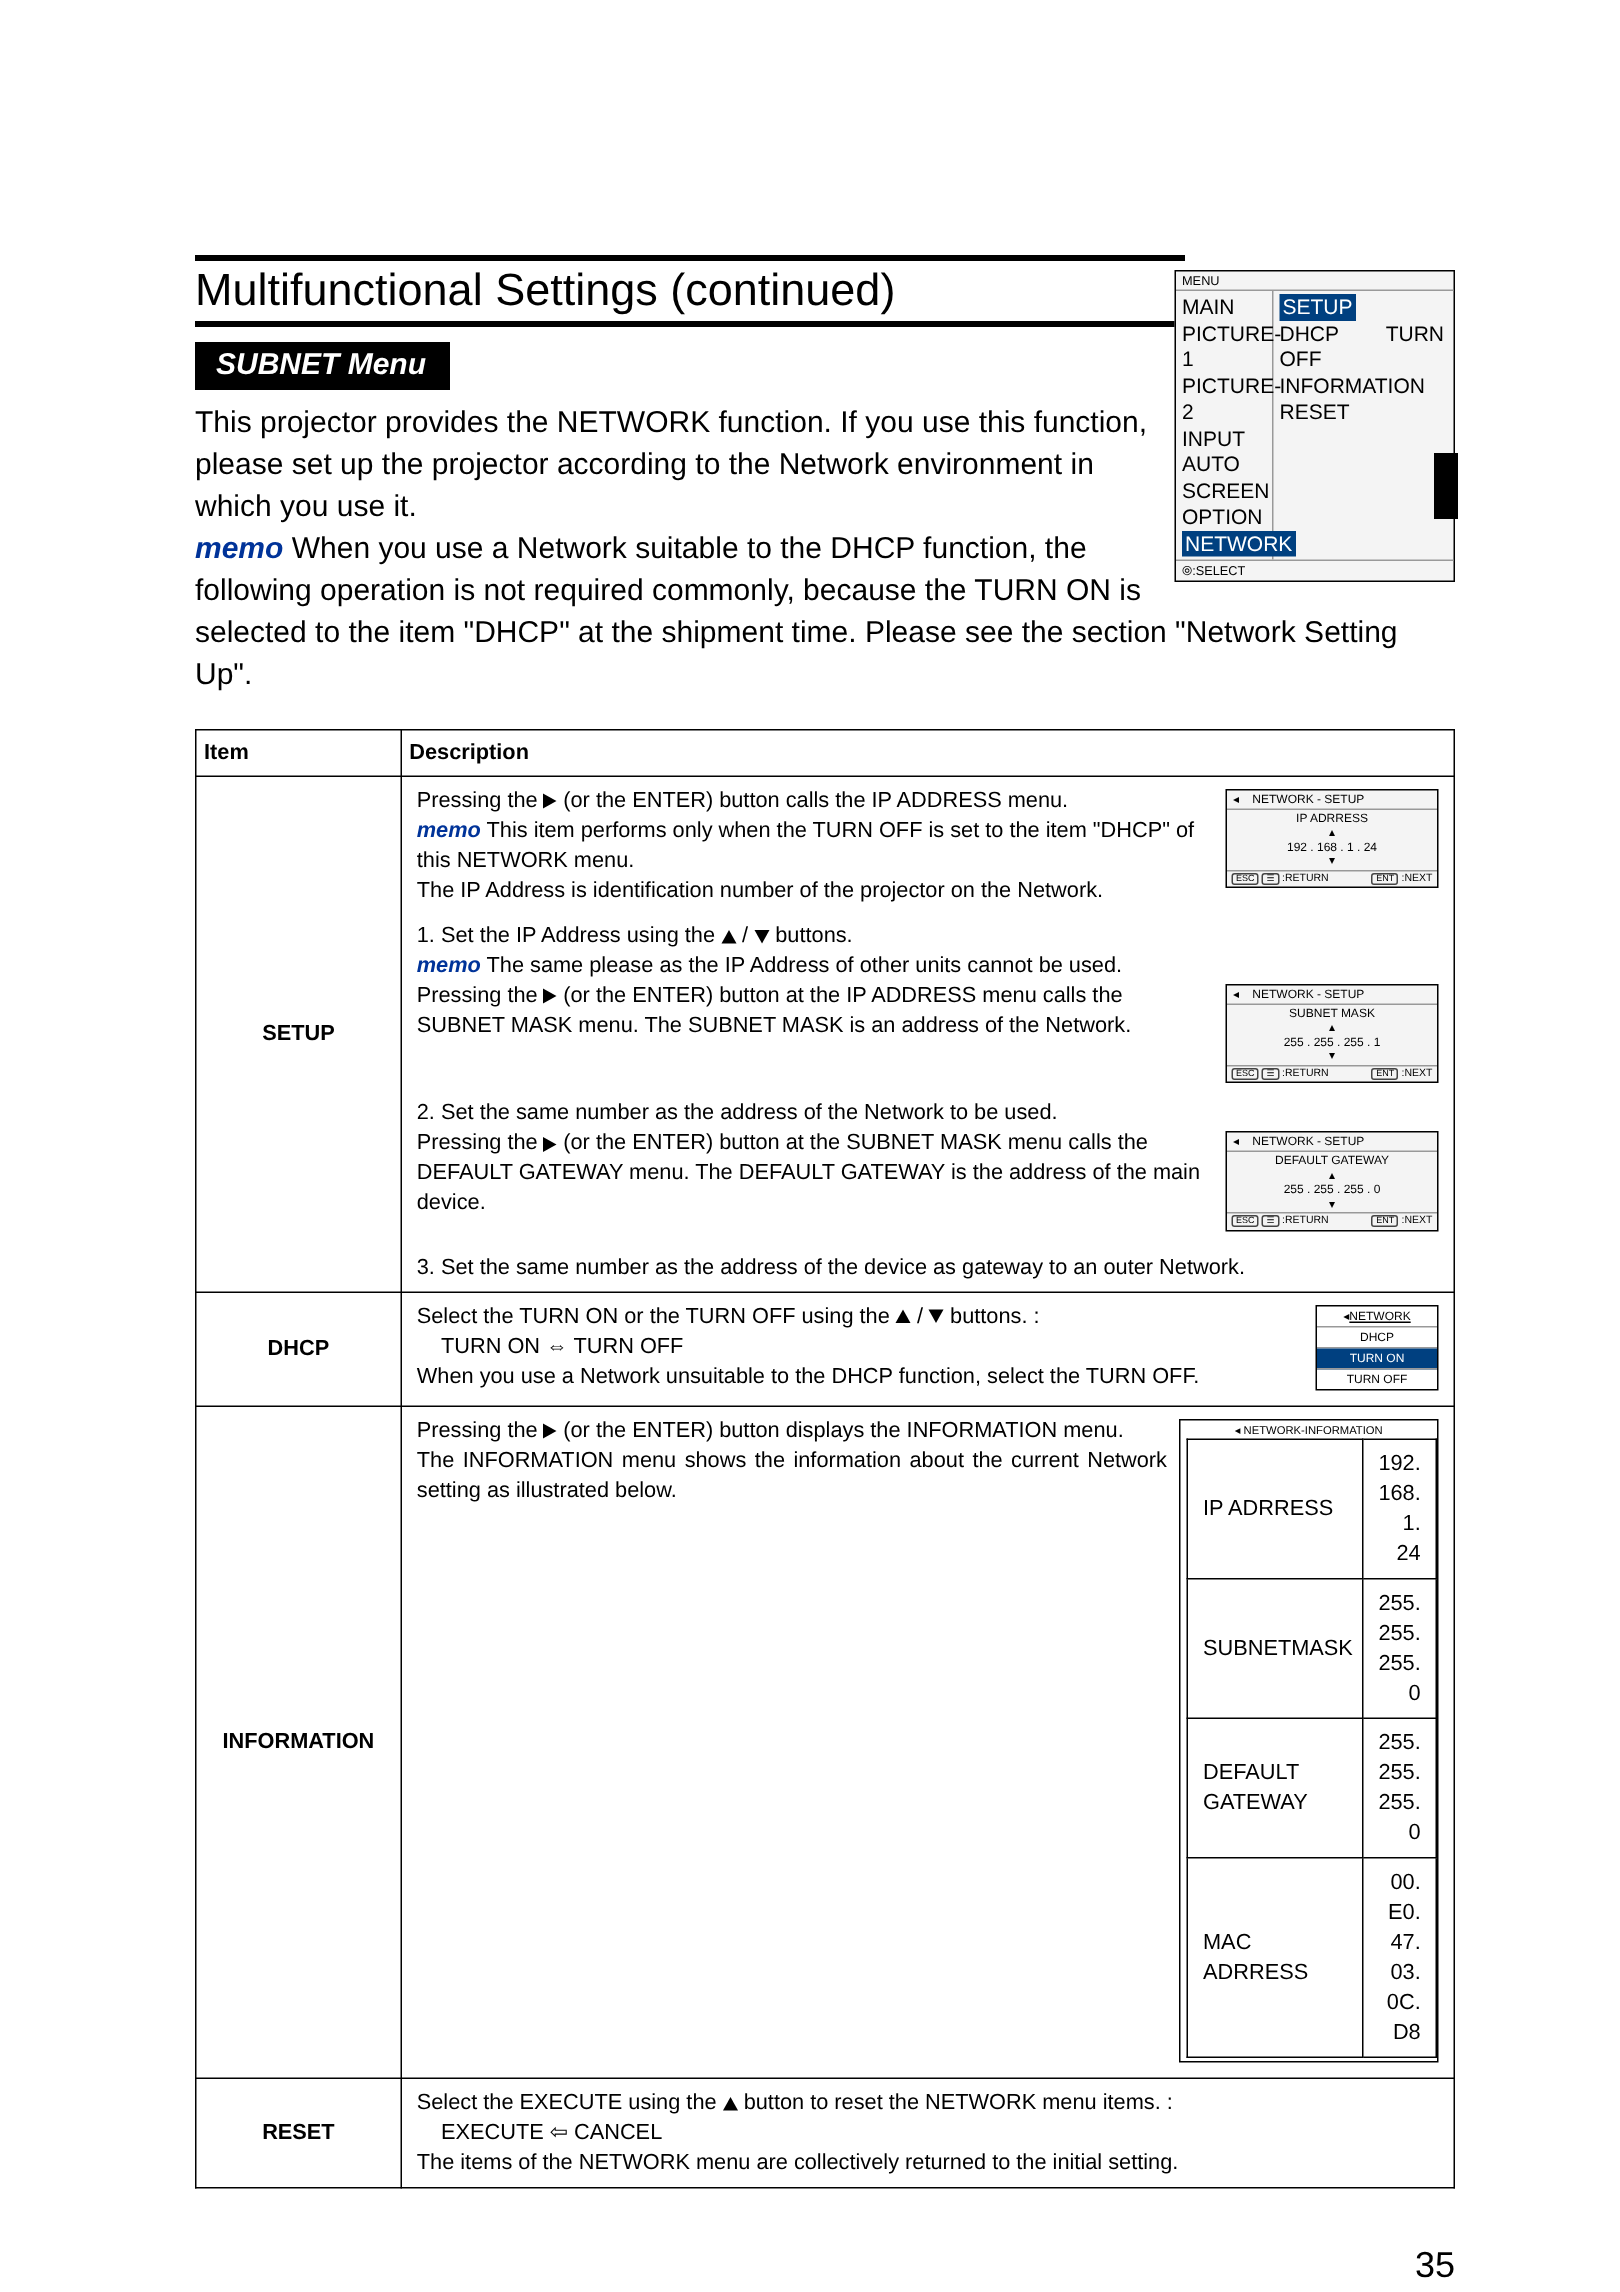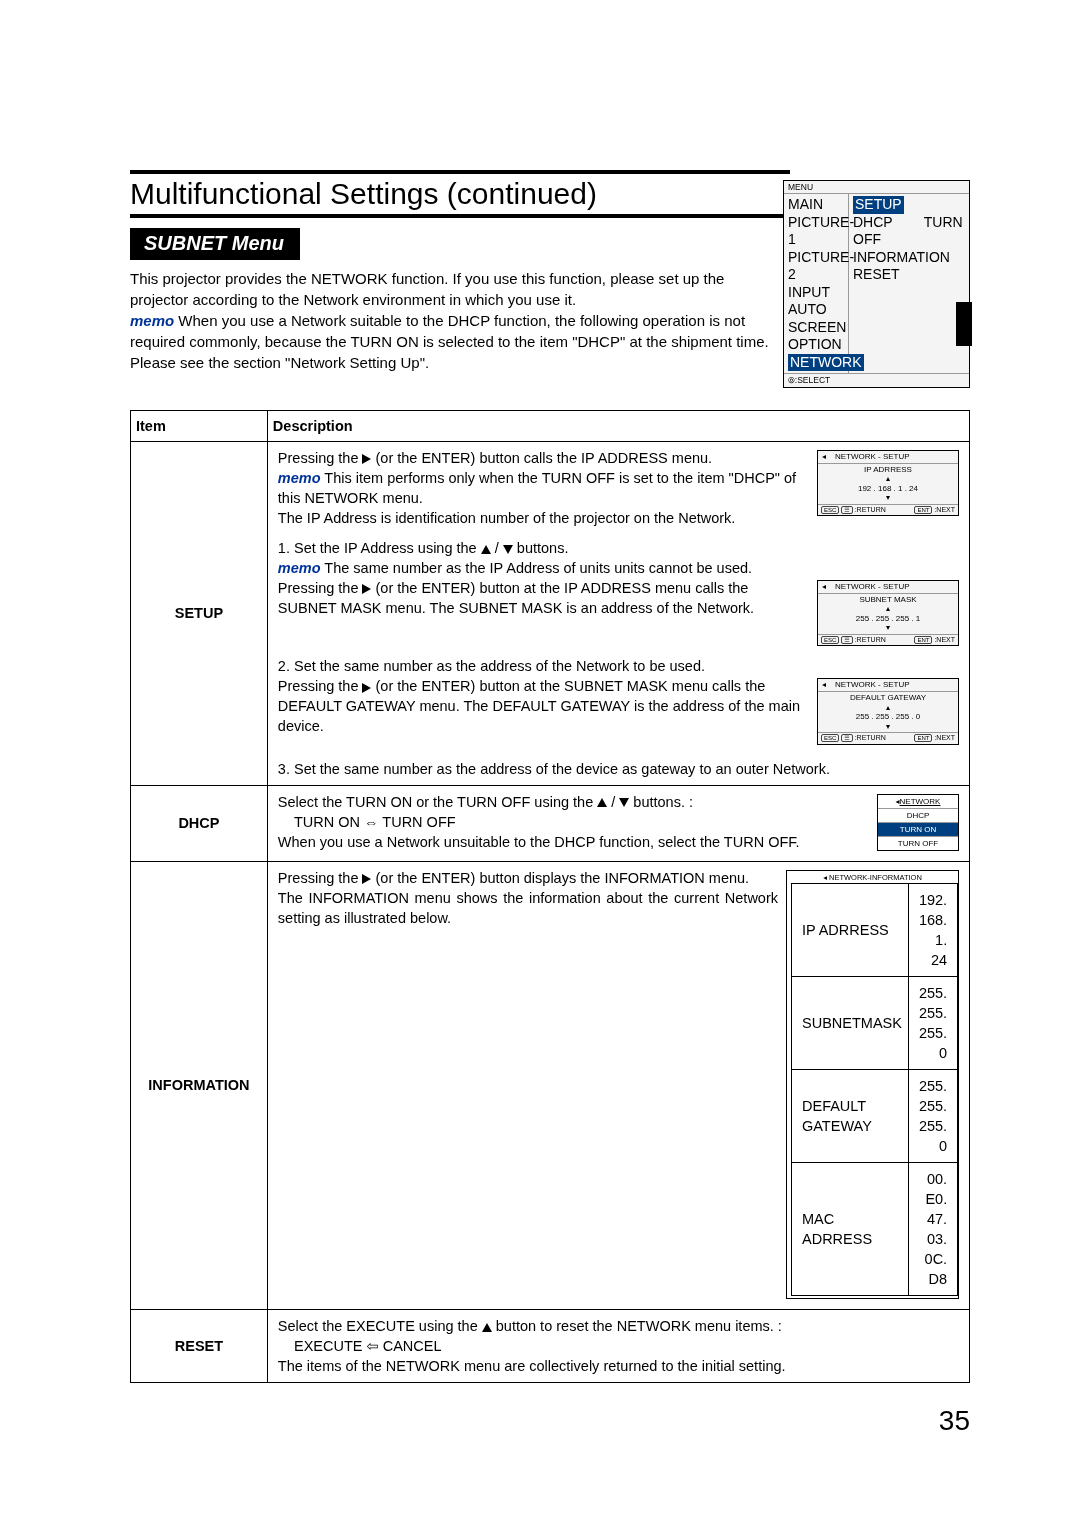--- a/index.html
+++ b/index.html
@@ -39,21 +39,21 @@
     color: #fff;
     font-weight: bold;
     font-style: italic;
     font-size: 20px;
     padding: 4px 16px 5px 14px;
     margin-top: 10px;
   }
   .intro-block {
     margin-top: 8px;
     line-height: 1.4;
-    font-size: 15px;
+    font-size: 20px;
   }
   .memo {
     font-style: italic;
     font-weight: bold;
     color: #003399;
   }
   .float-menu {
     float: right;
     margin-left: 12px;
     margin-top: -38px;
@@ -203,22 +203,22 @@
     width: 163px;
   }
   .info-box table {
     border-collapse: collapse;
     width: 100%;
   }
   .info-box td:first-child { padding-right: 6px; }
 
   .page-num {
     text-align: right;
-    font-size: 28px;
-    margin-top: 22px;
+    font-size: 24px;
+    margin-top: 38px;
   }
   .clr { clear: both; }
 </style>
 </head>
 <body>
 
 <div class="page">
 
   <div class="side-tab"></div>
 
@@ -287,21 +287,21 @@
           </div>
         </div>
 
         <span>Pressing the </span><span class="tri tri-right"></span><span> (or the ENTER) button calls the IP ADDRESS menu.</span><br>
         <span class="memo">memo</span><span> This item performs only when the TURN OFF is set to the item "DHCP" of this NETWORK menu.</span><br>
         <span>The IP Address is identification number of the projector on the Network.</span>
         <div class="clr"></div>
         <div style="height:10px;"></div>
 
         <span>1. Set the IP Address using the </span><span class="tri tri-up"></span><span> / </span><span class="tri tri-down"></span><span> buttons.</span><br>
-        <span class="memo">memo</span><span> The same number as the IP Address of units units cannot be used.</span><br>
+        <span class="memo">memo</span><span> The same please as the IP Address of other units cannot be used.</span><br>
 
         <div class="inset-box" style="width:140px;">
           <div class="inset-header">◂&nbsp;&nbsp;&nbsp;&nbsp;<span>NETWORK - SETUP</span></div>
           <div class="inset-body">
             <span>SUBNET MASK</span><br>
             ▴<br>
             <span>255 . 255 . 255 .   1</span><br>
             ▾
           </div>
           <div class="inset-foot">

